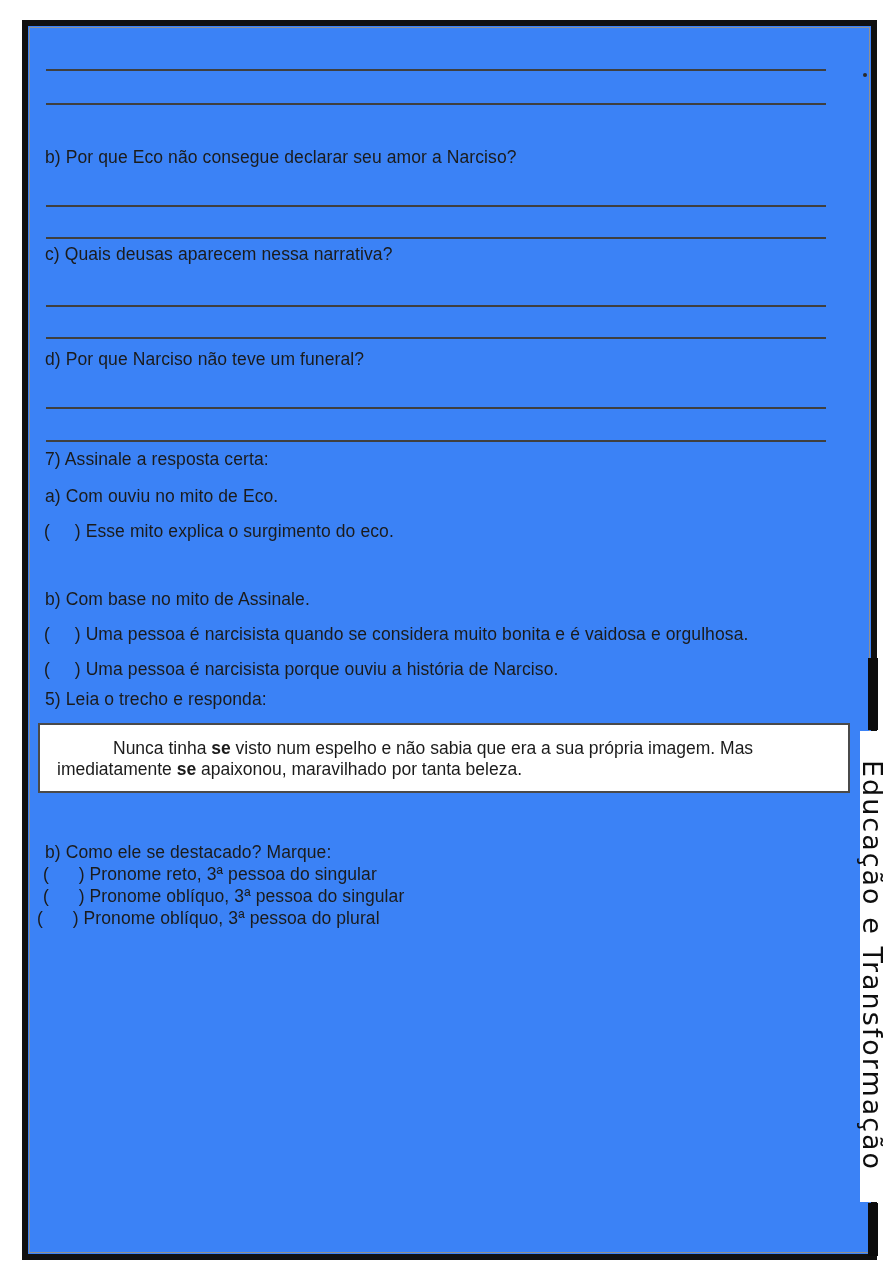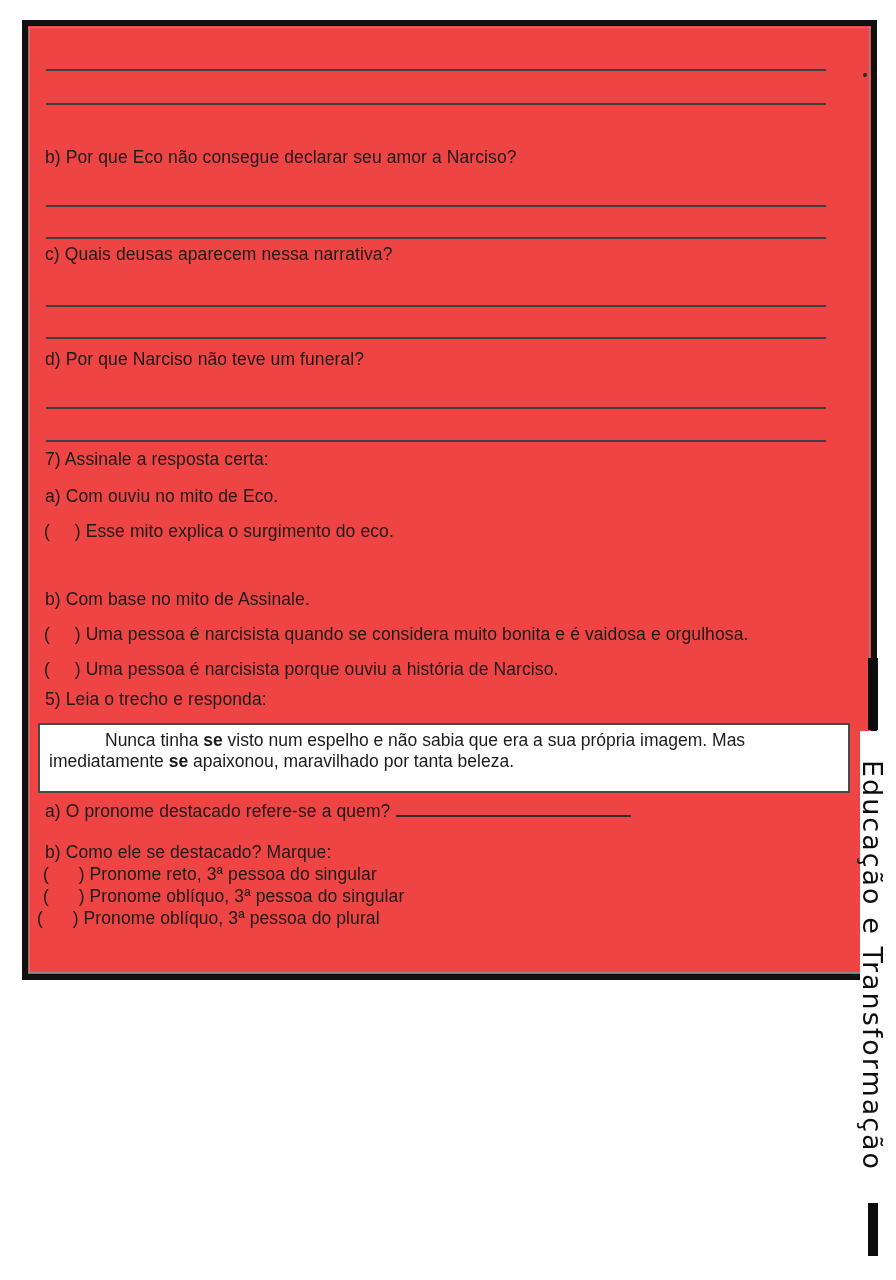--- a/index.html
+++ b/index.html
@@ -6,24 +6,24 @@
   .page{
     position:relative;
     width:896px;height:1280px;
     background:#ffffff;
     font-family:"Liberation Sans","DejaVu Sans",sans-serif;
     color:#1b1b1b;
     overflow:hidden;
   }
   .sheet{
     position:absolute;left:22px;top:20px;
-    width:855px;height:960px;
+    width:855px;height:1240px;
     box-sizing:border-box;
     border:6px solid #101010;
-    background:#ef4444;
+    background:#3b82f6;
   }
   .sheet .inner-line{
     position:absolute;inset:1px;
     border:1px solid #8f8f8f;
     pointer-events:none;
   }
   .abs{position:absolute;}
   .txt{
     font-size:17.5px;line-height:22px;
     white-space:nowrap;
@@ -36,21 +36,21 @@
   }
   .excerpt-box{
     position:absolute;left:10px;top:697px;
     width:812px;height:70px;
     box-sizing:border-box;
     border:2px solid #4a4a4a;
     padding:5px 9px 0 9px;
     background:#ffffff;
   }
   .excerpt-box p{
-    margin:0;
+    margin:8px;
     font-size:17.5px;line-height:21px;
     text-indent:56px;
     white-space:normal;
   }
   .bold{font-weight:bold;}
   .write-slot{
     display:inline-block;
     width:235px;height:14px;
     border-bottom:2px solid #2e2e2e;
     margin-left:6px;
@@ -119,23 +119,20 @@
     <div class="abs txt" style="left:17px;top:562px">b) Com base no mito de Assinale.</div>
     <div class="abs txt" style="left:16px;top:632px">(&nbsp;&nbsp;&nbsp;&nbsp;&nbsp;) Uma pessoa é narcisista porque ouviu a história de Narciso.</div>
     <div class="abs txt" style="left:16px;top:597px">(&nbsp;&nbsp;&nbsp;&nbsp;&nbsp;) Uma pessoa é narcisista quando se considera muito bonita e é vaidosa e orgulhosa.</div>
 
     <div class="abs txt" style="left:17px;top:662px">5) Leia o trecho e responda:</div>
 
     <div class="excerpt-box">
       <p><span>Nunca tinha </span><span class="bold">se</span><span> visto num espelho e não sabia que era a sua própria imagem. Mas imediatamente </span><span class="bold">se</span><span> apaixonou, maravilhado por tanta beleza.</span></p>
     </div>
 
-    <div class="abs txt" style="left:17px;top:774px">
-      <span>a) O pronome destacado refere-se a quem?</span><span class="write-slot"></span>
-    </div>
 
     <div class="abs txt tight" style="left:17px;top:815px">b) Como ele se destacado? Marque:</div>
     <div class="abs txt tight" style="left:15px;top:837px">(&nbsp;&nbsp;&nbsp;&nbsp;&nbsp;&nbsp;) Pronome reto, 3ª pessoa do singular</div>
     <div class="abs txt tight" style="left:15px;top:859px">(&nbsp;&nbsp;&nbsp;&nbsp;&nbsp;&nbsp;) Pronome oblíquo, 3ª pessoa do singular</div>
     <div class="abs txt tight" style="left:9px;top:881px">(&nbsp;&nbsp;&nbsp;&nbsp;&nbsp;&nbsp;) Pronome oblíquo, 3ª pessoa do plural</div>
   </div>
 
   <div class="rail-whiteout"></div>
   <div class="rail-bar top"></div>
   <div class="rail-bar bottom"></div>

